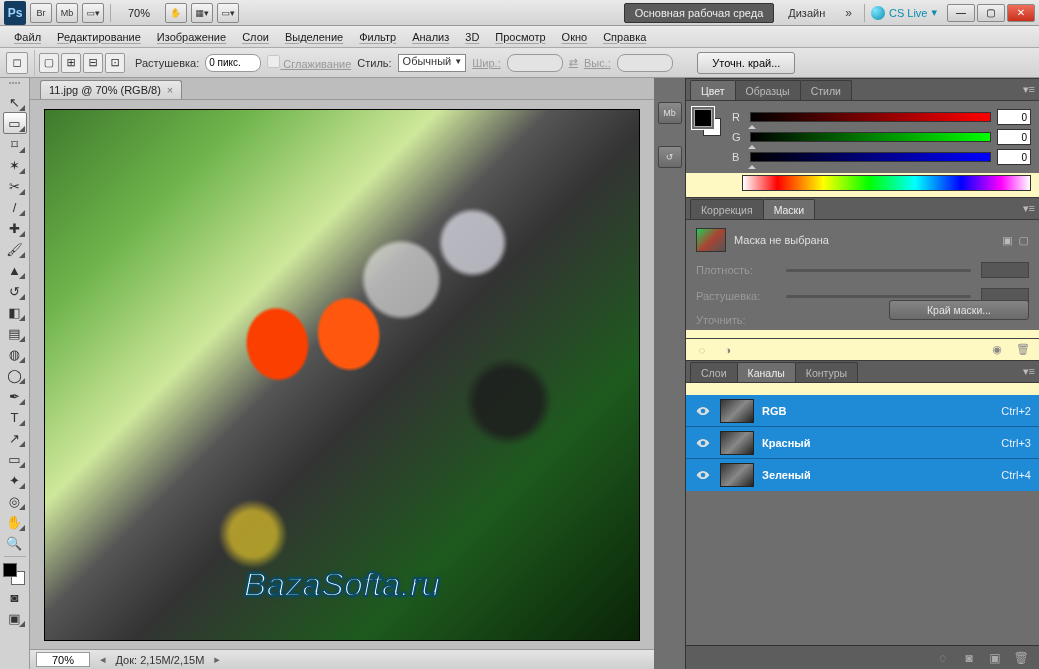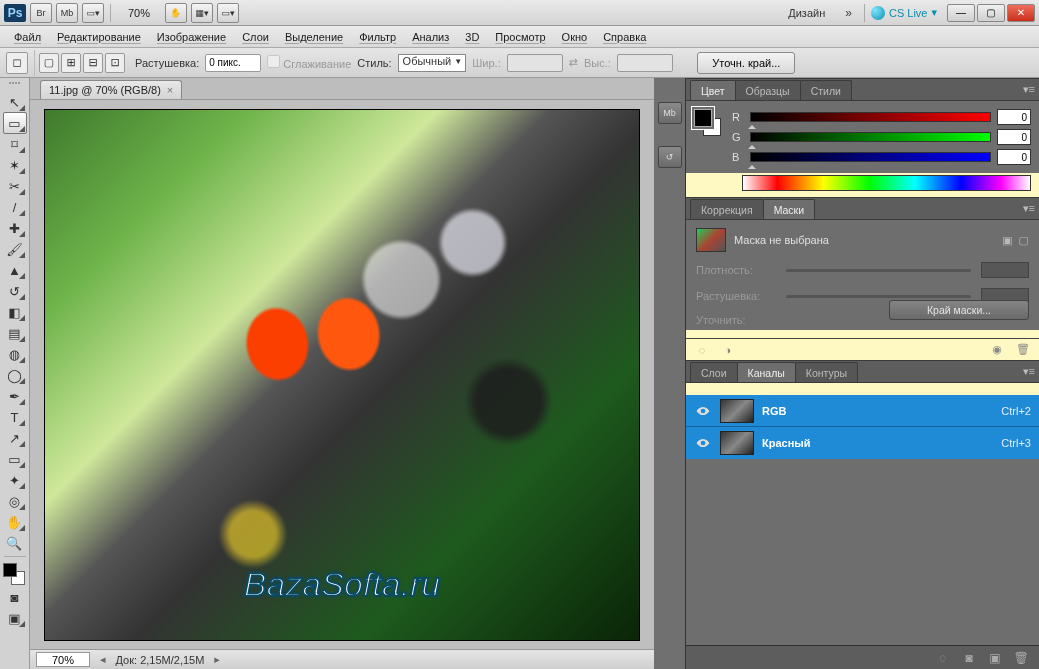--- a/index.html
+++ b/index.html
@@ -1,20 +1,20 @@
 <!DOCTYPE html>
 <html><head>
 <meta charset="utf-8">
 <style>
 * { margin:0; padding:0; box-sizing:border-box; font-family:"Segoe UI",Tahoma,sans-serif; font-size:11px; user-select:none; }
 body { width:1039px; height:669px; background:#d8d8d8; overflow:hidden; position:relative; }
 
 
 .topbar { height:26px; background:linear-gradient(#e9e9e9,#d4d4d4); border-bottom:1px solid #999; display:flex; align-items:center; padding:0 4px; gap:4px; }
-.ps-logo { width:22px; height:18px; background:#143c60; color:#9cd3ff; font-weight:bold; font-size:12px; display:flex; align-items:center; justify-content:center; border-radius:2px; }
+.ps-logo { width:22px; height:24px; background:#143c60; color:#9cd3ff; font-weight:bold; font-size:12px; display:flex; align-items:center; justify-content:center; border-radius:2px; }
 .top-btn { width:22px; height:20px; background:linear-gradient(#f4f4f4,#d4d4d4); border:1px solid #888; border-radius:2px; display:flex; align-items:center; justify-content:center; font-size:9px; color:#333; }
 .top-sep { width:1px; height:18px; background:#aaa; margin:0 2px; }
 .zoom-txt { min-width:44px; text-align:center; color:#222; }
 .ws-pill { background:#5b5b5b; color:#eee; padding:3px 10px; border:1px solid #333; border-radius:2px; }
 .ws-light { padding:3px 10px; color:#333; }
 .double-chevron { font-size:12px; color:#444; padding:0 6px; }
 .cslive { color:#0a8db0; font-weight:500; display:flex; align-items:center; gap:4px; }
 .cslive::before { content:""; width:14px; height:14px; border-radius:50%; background:radial-gradient(circle at 30% 30%,#7fe6ff,#0a8db0); }
 .win-ctrl { display:flex; gap:2px; margin-left:6px; }
 .wbtn { width:28px; height:18px; background:linear-gradient(#f0f0f0,#cfcfcf); border:1px solid #888; border-radius:2px; display:flex; align-items:center; justify-content:center; font-size:10px;}
@@ -23,22 +23,22 @@
 
 .menubar { height:22px; background:linear-gradient(#ebebeb,#dadada); border-bottom:1px solid #aaa; display:flex; align-items:center; padding:0 6px; gap:0; }
 .menubar span { padding:3px 8px; color:#1a1a1a; text-decoration:underline; text-decoration-color:rgba(0,0,0,.25); text-underline-offset:2px; cursor:default; }
 
 
 .optbar { height:30px; background:linear-gradient(#e6e6e6,#d2d2d2); border-bottom:1px solid #999; display:flex; align-items:center; padding:0 6px; gap:6px; color:#333; }
 .opt-icon { width:22px; height:22px; border:1px solid #999; border-radius:2px; background:#eee; display:flex; align-items:center; justify-content:center; }
 .opt-icon.small{width:20px;height:20px;}
 .opt-group { display:flex; gap:2px; align-items:center; padding:0 4px; border-left:1px solid #bbb; height:26px;}
 .opt-label{ color:#333; }
-.opt-label.disabled{ color:#999; }
-.opt-input { width:56px; height:18px; background:#fff; border:1px solid #999; border-radius:2px; font-size:10px; padding:0 3px; }
+.opt-label.disabled{ color:#999;text-decoration:underline; }
+.opt-input { width:56px; height:18px; background:#fff; border:1px solid #999; border-radius:8px; font-size:10px; padding:0 3px; }
 .opt-input.dis{ background:#e3e3e3; color:#aaa;}
 .opt-select { height:18px; background:#fff; border:1px solid #888; padding:0 14px 0 4px; font-size:10px; position:relative; }
 .opt-select::after{content:"▼"; position:absolute; right:3px; top:2px; font-size:8px;}
 .opt-btn { height:22px; padding:0 14px; background:linear-gradient(#f4f4f4,#d8d8d8); border:1px solid #8a8a8a; border-radius:3px; }
 
 
 .main { display:flex; height:591px; }
 .tools { width:30px; background:#d2d2d2; border-right:1px solid #999; display:flex; flex-direction:column; align-items:center; padding-top:4px; gap:0; }
 .tools .grip{ width:26px;height:8px; display:flex; justify-content:center; gap:1px; margin-bottom:2px;}
 .tools .grip i{width:2px;height:2px;background:#888;border-radius:50%;}
@@ -138,20 +138,21 @@
   <div class="ps-logo">Ps</div>
   <div class="top-btn">Br</div>
   <div class="top-btn">Mb</div>
   <div class="top-btn">▭▾</div>
   <div class="top-sep"></div>
   <span class="zoom-txt">70%</span>
   <div class="top-btn">✋</div>
   <div class="top-btn">▦▾</div>
   <div class="top-btn">▭▾</div>
   <div style="flex:1"></div>
+  <div class="ws-pill">Основная рабочая среда</div>
   <div class="ws-light">Дизайн</div>
   <div class="double-chevron">»</div>
   <div class="top-sep"></div>
   <div class="cslive"><span>CS Live</span> ▾</div>
   <div class="win-ctrl">
     <div class="wbtn">—</div>
     <div class="wbtn">▢</div>
     <div class="wbtn close">✕</div>
   </div>
 </div>
@@ -367,20 +368,32 @@
                   <span class="eye">
                     <svg viewBox="0 0 24 24" fill="#ddd">
                       <path d="M12 5c-7 0-11 7-11 7s4 7 11 7 11-7 11-7-4-7-11-7zm0 11a4 4 0 110-8 4 4 0 010 8z"></path>
                     </svg>
                   </span>
                 </div>
               <div class="chan-th"></div>
               <b>Красный</b>
               <span class="sc">Ctrl+3</span>
             </div>
+            <div class="chan-item">
+              <div class="eye-box">
+                  <span class="eye">
+                    <svg viewBox="0 0 24 24" fill="#ddd">
+                      <path d="M12 5c-7 0-11 7-11 7s4 7 11 7 11-7 11-7-4-7-11-7zm0 11a4 4 0 110-8 4 4 0 010 8z"></path>
+                    </svg>
+                  </span>
+                </div>
+              <div class="chan-th"></div>
+              <b>Зеленый</b>
+              <span class="sc">Ctrl+4</span>
+            </div>
           </div>
         </div>
         <div class="chan-foot">
           <span class="fic">◌</span>
           <span class="fic">◙</span>
           <span class="fic">▣</span>
           <span class="fic">🗑</span>
         </div>
       </div>
 

